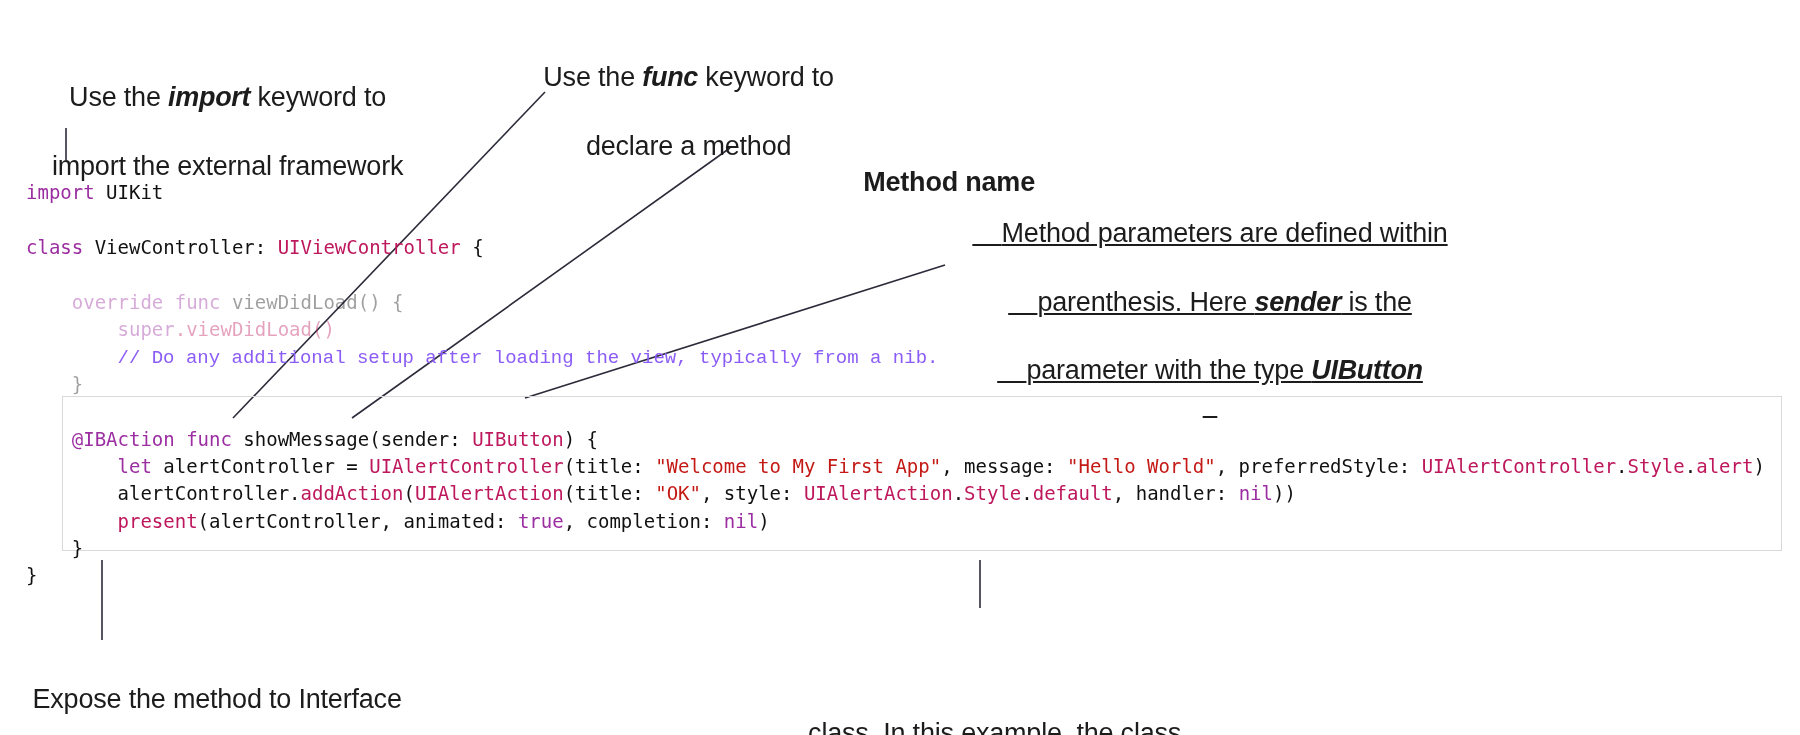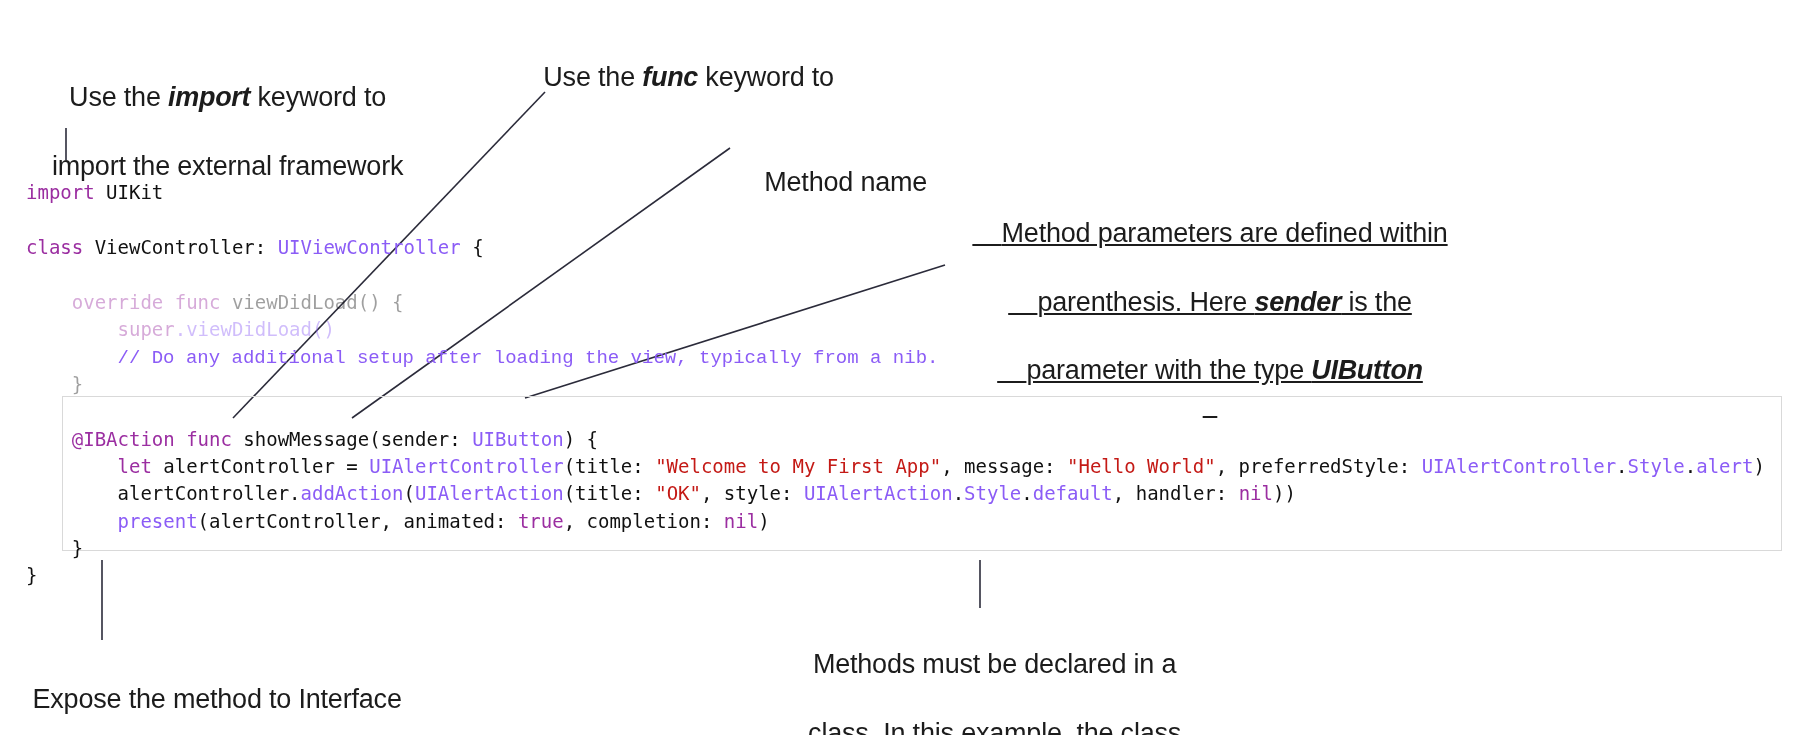--- a/index.html
+++ b/index.html
@@ -28,21 +28,21 @@
     color: #1c1c1c;
     white-space: pre-wrap;
     letter-spacing: -0.2px;
   }
   .annot b {
     font-weight: bold;
     font-style: italic;
     letter-spacing: -0.3px;
   }
   .annot.center { text-align: center; }
-  .annot.left   { text-align: left; }
+  .annot.left   { text-align: right; font-weight: bold; }
 
   
   #leaders {
     position: absolute;
     left: 0;
     top: 0;
     width: 1800px;
     height: 735px;
     pointer-events: none;
   }
@@ -56,21 +56,21 @@
     font-family: "DejaVu Sans Mono", "Liberation Mono", monospace;
     font-size: 19px;
     line-height: 27.4px;
     white-space: pre;
     color: #111111;
   }
   .cl { display: block; height: 27.4px; }
 
   
   .kw   { color: #9b2ea1; }          
-  .typ  { color: #8b5cf6; }          
+  .typ  { color: #be185d; }          
   .str  { color: #c41a16; }          
   .cmt  { color: #8b5cf6; font-family: Liberation Mono, monospace; }          
   .dim  { opacity: 0.40; }           
   .plain{ color: #111111; }
 
   
   #code-box {
     position: absolute;
     left: 62px;
     top: 396px;
@@ -101,39 +101,40 @@
     <line x1="980" y1="560" x2="980" y2="608" stroke="#2b2b3a" stroke-width="1.6"></line>
   </svg>
 
   <div class="annot center" style="left:18px; top:46px; width:390px;">
     <span>Use the </span><b>import</b><span> keyword to</span><br>
     <span>import the external framework</span>
   </div>
 
   <div class="annot center" style="left:509px; top:26px; width:330px;">
     <span>Use the </span><b>func</b><span> keyword to</span><br>
+    <span>declare a method</span>
   </div>
 
   <div class="annot left" style="left:735px; top:131px; width:300px;">
     <span>Method name</span>
   </div>
 
   <div class="annot center" style="left:955px; top:182px; width:510px;text-decoration:underline;">
     <span>Method parameters are defined within</span><br>
     <span>parenthesis. Here </span><b>sender</b><span> is the</span><br>
     <span>parameter with the type </span><b>UIButton</b>
   </div>
 
   <div class="annot center" style="left:0px; top:648px; width:405px;">
     <span>Expose the method to Interface</span><br>
     
   </div>
 
   <div class="annot center" style="left:770px; top:613px; width:420px;">
-    <span>Methods must be declared in a</span><br>
+    <br>
     <span>class. In this example, the class</span><br>
     
   </div>
 
   <div id="code-box"></div>
 
   <pre id="code-area"><span class="cl"><span class="kw">import</span><span class="plain"> UIKit</span></span><span class="cl">&nbsp;</span><span class="cl"><span class="kw">class</span><span class="plain"> ViewController: </span><span class="typ">UIViewController</span><span class="plain"> {</span></span><span class="cl">&nbsp;</span><span class="cl dim"><span class="plain">    </span><span class="kw">override func</span><span class="plain"> viewDidLoad() {</span></span><span class="cl dim"><span class="plain">        </span><span class="kw">super</span><span class="typ">.viewDidLoad()</span></span><span class="cl"><span class="plain">        </span><span class="cmt">// Do any additional setup after loading the view, typically from a nib.</span></span><span class="cl dim"><span class="plain">    }</span></span><span class="cl">&nbsp;</span><span class="cl"><span class="plain">    </span><span class="kw">@IBAction func</span><span class="plain"> showMessage(sender: </span><span class="typ">UIButton</span><span class="plain">) {</span></span><span class="cl"><span class="plain">        </span><span class="kw">let</span><span class="plain"> alertController = </span><span class="typ">UIAlertController</span><span class="plain">(title: </span><span class="str">"Welcome to My First App"</span><span class="plain">, message: </span><span class="str">"Hello World"</span><span class="plain">, preferredStyle: </span><span class="typ">UIAlertController</span><span class="plain">.</span><span class="typ">Style</span><span class="plain">.</span><span class="typ">alert</span><span class="plain">)</span></span><span class="cl"><span class="plain">        alertController.</span><span class="typ">addAction</span><span class="plain">(</span><span class="typ">UIAlertAction</span><span class="plain">(title: </span><span class="str">"OK"</span><span class="plain">, style: </span><span class="typ">UIAlertAction</span><span class="plain">.</span><span class="typ">Style</span><span class="plain">.</span><span class="typ">default</span><span class="plain">, handler: </span><span class="kw">nil</span><span class="plain">))</span></span><span class="cl"><span class="plain">        </span><span class="typ">present</span><span class="plain">(alertController, animated: </span><span class="kw">true</span><span class="plain">, completion: </span><span class="kw">nil</span><span class="plain">)</span></span><span class="cl"><span class="plain">    }</span></span><span class="cl"><span class="plain">}</span></span></pre>
 
 </div>
 

